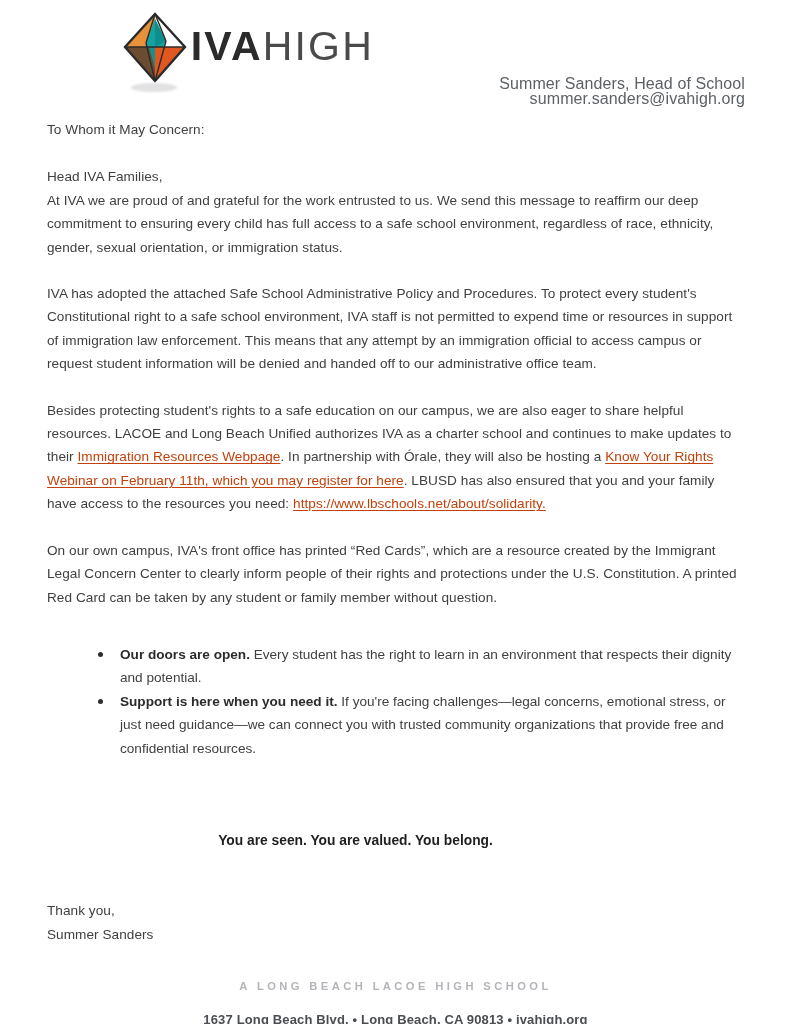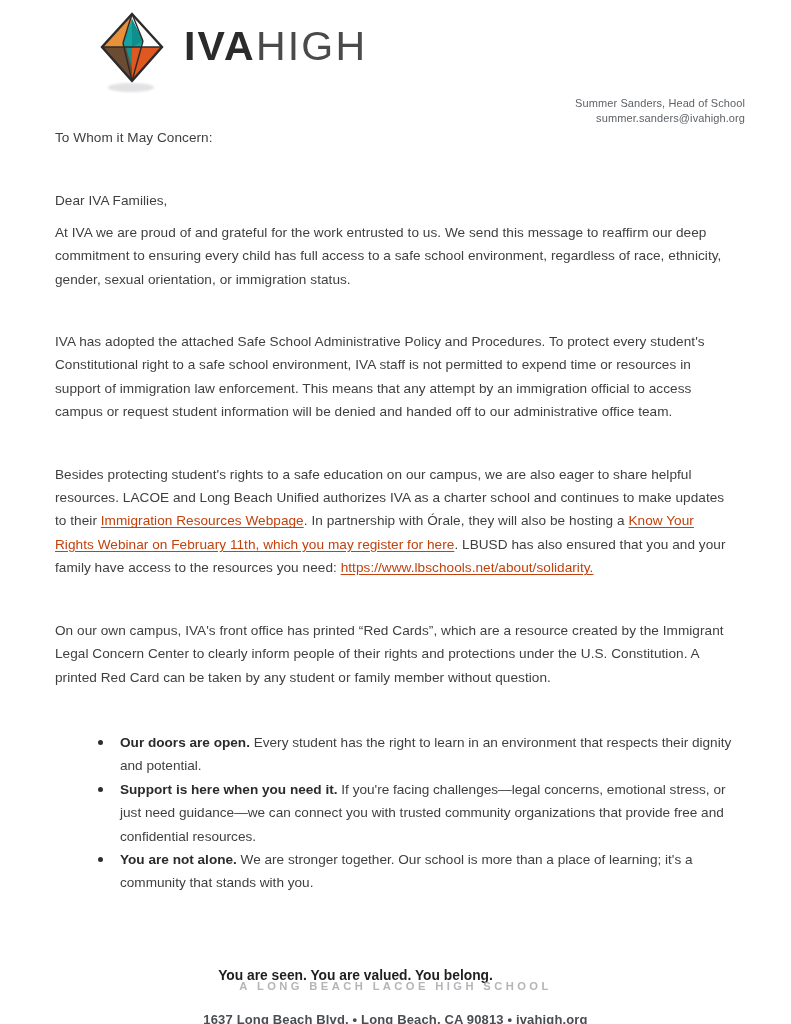--- a/index.html
+++ b/index.html
@@ -29,21 +29,21 @@
     height: 118px;
   }
   .logo-block {
     position: absolute;
     left: 96px;
     top: 4px;
     width: 278px;
     height: 94px;
     display: flex;
     align-items: center;
-    gap: 16px;
+    justify-content: flex-end;
   }
   .logo-mark {
     position: relative;
     width: 72px;
     height: 84px;
     flex: 0 0 auto;
   }
   .logo-mark svg { display: block; }
   .logo-shadow {
     position: absolute;
@@ -67,40 +67,40 @@
     color: #2b2b2b;
   }
   .wordmark .wm-light {
     font-weight: 300;
     color: #4a4a4a;
   }
 
   .contact {
     position: absolute;
     right: 46px;
-    top: 96px;
+    top: 76px;
     text-align: right;
-    font-size: 11px;
+    font-size: 16px;
     line-height: 15px;
     color: #5d6166;
     letter-spacing: 0.1px;
   }
 
   
   .body-wrap {
     position: absolute;
     left: 47px;
     top: 118px;
     width: 697px;
   }
   p.para, .salutation, .signoff-line {
     font-size: 13.6px;
     line-height: 23.4px;
     color: #3f3f3f;
-    margin: 8px;
+    margin: 0;
     letter-spacing: 0.05px;
   }
   .gap-sm { height: 23px; }
   .gap-md { height: 24px; }
   .gap-lg { height: 31px; }
   .gap-xl { height: 43px; }
 
   a.doclink, .doclink {
     color: #c2410c;
     text-decoration: underline;
@@ -209,21 +209,21 @@
       <div>Summer Sanders, Head of School</div>
       <div>summer.sanders@ivahigh.org</div>
     </div>
   </div>
 
   <div class="body-wrap">
 
     <p class="para">To Whom it May Concern:</p>
     <div class="gap-md"></div>
 
-    <p class="salutation">Dear IVA Families,</p>
+    <p class="salutation">Head IVA Families,</p>
     <p class="para">At IVA we are proud of and grateful for the work entrusted to us. We send this message to reaffirm our deep commitment to ensuring every child has full access to a safe school environment, regardless of race, ethnicity, gender, sexual orientation, or immigration status.</p>
 
     <div class="gap-sm"></div>
     <p class="para">IVA has adopted the attached Safe School Administrative Policy and Procedures. To protect every student's Constitutional right to a safe school environment, IVA staff is not permitted to expend time or resources in support of immigration law enforcement. This means that any attempt by an immigration official to access campus or request student information will be denied and handed off to our administrative office team.</p>
 
     <div class="gap-sm"></div>
     <p class="para"><span>Besides protecting student's rights to a safe education on our campus, we are also eager to share helpful resources. LACOE and Long Beach Unified authorizes IVA as a charter school and continues to make updates to their </span><a class="doclink" href="#">Immigration Resources Webpage</a><span>. In partnership with Órale, they will also be hosting a </span><a class="doclink" href="#">Know Your Rights Webinar on February 11th, which you may register for here</a><span>. LBUSD has also ensured that you and your family have access to the resources you need: </span><a class="doclink" href="#">https://www.lbschools.net/about/solidarity.</a></p>
 
     <div class="gap-sm"></div>
     <p class="para">On our own campus, IVA's front office has printed “Red Cards”, which are a resource created by the Immigrant Legal Concern Center to clearly inform people of their rights and protections under the U.S. Constitution. A printed Red Card can be taken by any student or family member without question.</p>
@@ -231,33 +231,28 @@
     <div class="gap-md"></div>
     <ul class="bullets">
       <li>
         <span class="dot"></span>
         <b>Our doors are open.</b><span> Every student has the right to learn in an environment that respects their dignity and potential.</span>
       </li>
       <li>
         <span class="dot"></span>
         <b>Support is here when you need it.</b><span> If you're facing challenges—legal concerns, emotional stress, or just need guidance—we can connect you with trusted community organizations that provide free and confidential resources.</span>
       </li>
-      <li>
-        <span class="dot"></span>
-        <b>You are not alone.</b><span> We are stronger together. Our school is more than a place of learning; it's a community that stands with you.</span>
-      </li>
     </ul>
 
     <div class="gap-xl"></div>
     <p class="tagline">You are seen. You are valued. You belong.</p>
 
     <div class="gap-lg"></div>
+    <p class="signoff-line">Thank you,</p>
     <p class="signoff-line">Summer Sanders</p>
-    <p class="signoff-line">Thank you,</p>
-    <p class="signoff-line">Head of School</p>
   </div>
 
   <div class="footer">
     <div class="footer-tag">A LONG BEACH LACOE HIGH SCHOOL</div>
     <div class="footer-addr">1637 Long Beach Blvd. • Long Beach, CA 90813  •  ivahigh.org</div>
   </div>
 
 </div>
 
 </body></html>

